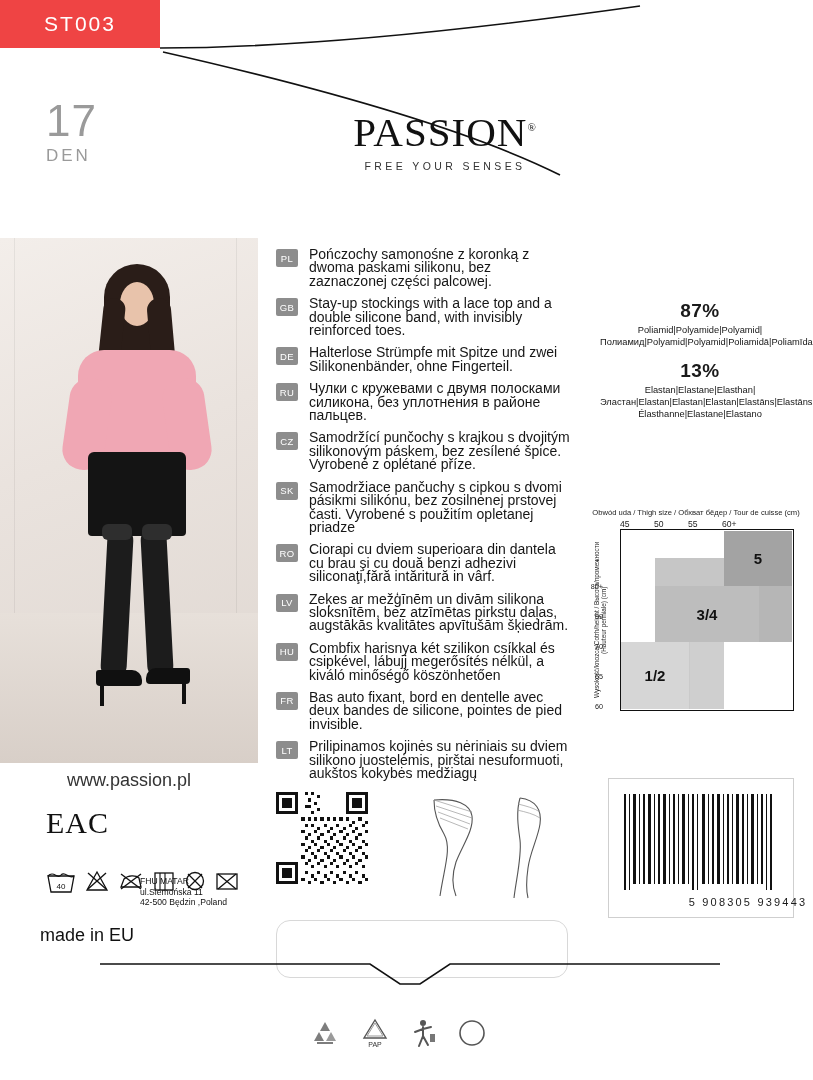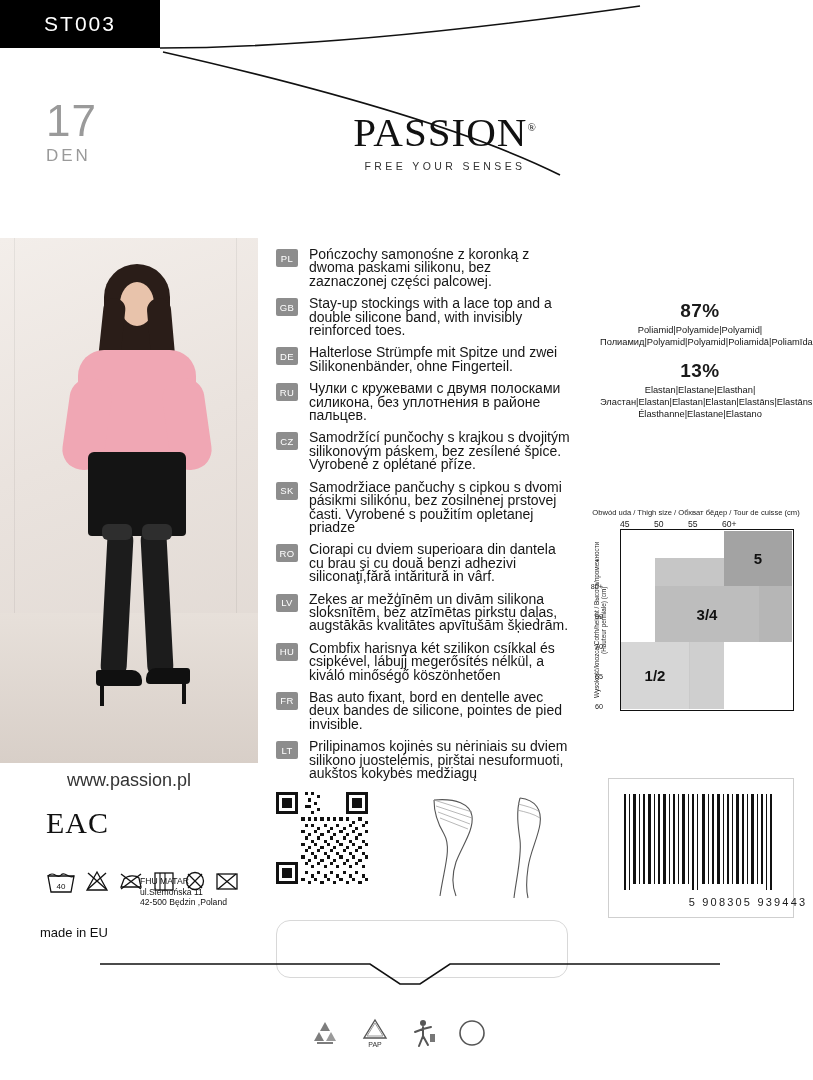--- a/index.html
+++ b/index.html
@@ -8,21 +8,21 @@
     background:#ffffff;
     font-family:"Liberation Sans", sans-serif;
     color:#1a1a1a;
     position:relative;
     overflow:hidden;
   }
 
   
   .code-tag{
     position:absolute;left:0;top:0;width:160px;height:48px;
-    background:#000000;color:#ffffff;
+    background:#ef4444;color:#ffffff;
     display:flex;align-items:center;justify-content:center;
     letter-spacing:2px;font-size:21px;font-weight:400;
   }
 
   
   .swoosh{position:absolute;left:0;top:0;width:813px;height:200px;}
 
   
   .den-block{position:absolute;left:46px;top:100px;color:#9a9a9a;}
   .den-num{font-size:44px;line-height:42px;font-weight:400;letter-spacing:1px;}
@@ -103,21 +103,21 @@
   .b34{left:34px;top:56px;width:104px;height:56px;background:#bdbdbd;}
   .b5{left:103px;top:1px;width:68px;height:55px;background:#a3a3a3;}
   .bfill1{position:absolute;left:34px;top:112px;width:35px;height:67px;background:#cacaca;}
   .bfill2{position:absolute;left:69px;top:112px;width:34px;height:67px;background:#cfcfcf;}
   .bfill3{position:absolute;left:34px;top:28px;width:69px;height:28px;background:#c6c6c6;}
   .bfill4{position:absolute;left:138px;top:56px;width:33px;height:56px;background:#b6b6b6;}
 
   
   .eac{position:absolute;left:46px;top:806px;font-size:30px;letter-spacing:1px;color:#111;font-family:"Liberation Serif",serif;}
   .care-icons{position:absolute;left:46px;top:868px;display:flex;align-items:center;gap:9px;}
-  .made-in{position:absolute;left:40px;top:925px;font-size:13px;color:#111;}
+  .made-in{position:absolute;left:40px;top:925px;font-size:18px;color:#111;}
   .matar{position:absolute;left:140px;top:876px;font-size:8.6px;line-height:10.6px;color:#111;}
 
   .qr{position:absolute;left:276px;top:792px;width:92px;height:92px;}
   .legs{position:absolute;left:400px;top:790px;width:170px;height:110px;}
 
   .barcode-box{position:absolute;left:608px;top:778px;width:184px;height:138px;border:1px solid #cfcfcf;background:#fff;}
   .barcode{position:absolute;left:620px;top:794px;width:160px;height:96px;}
   .barcode-num{position:absolute;left:608px;top:896px;width:184px;text-align:center;font-size:11px;letter-spacing:2.2px;font-family:"Liberation Sans",sans-serif;margin-left:48px;}
 
   .rounded-plate{position:absolute;left:276px;top:920px;width:290px;height:56px;border:1px solid #d8d8d8;border-radius:14px;}

